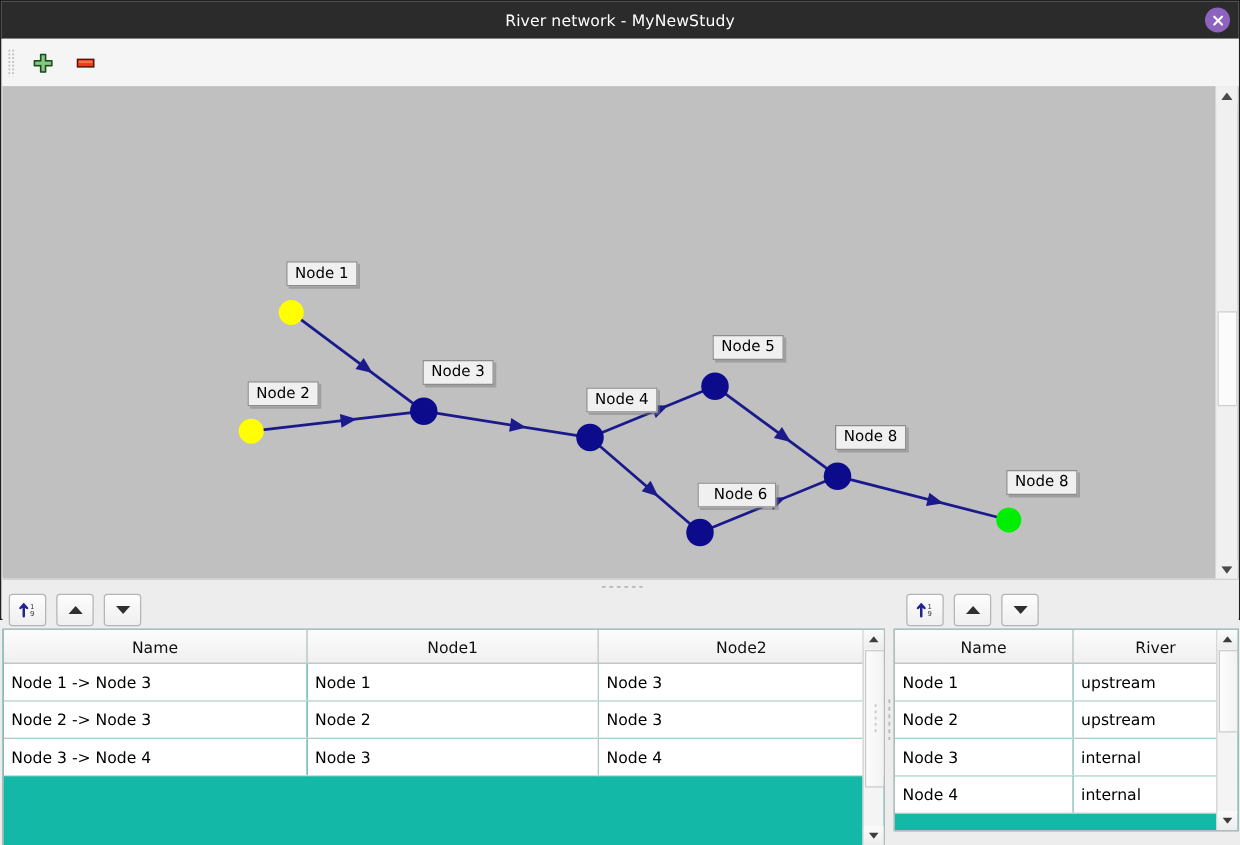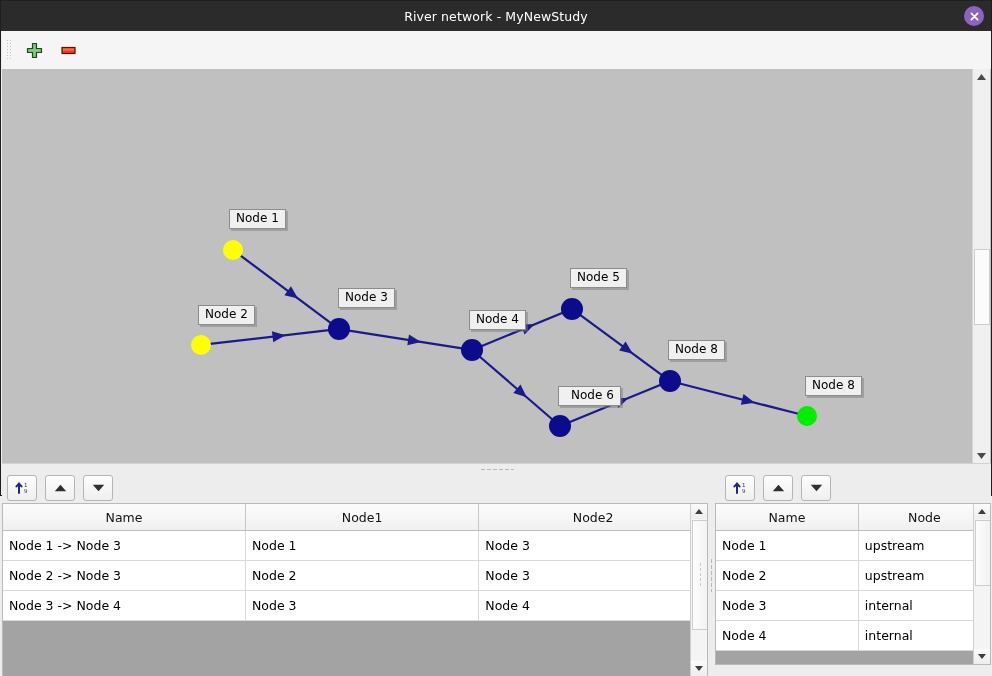--- a/index.html
+++ b/index.html
@@ -149,21 +149,21 @@
     width: 28px; height: 24px;
     background: linear-gradient(#fdfdfd, #efefef);
     border: 1px solid #b5b5b5;
     border-radius: 3px;
     display: flex; align-items: center; justify-content: center;
     cursor: pointer;
   }
 
   .grid-wrap {
     position: absolute; left: 0;
-    background: #a3a3a3;
+    background: #14b8a6;
     border: 1px solid #b9b9b9;
     overflow: hidden;
   }
   #left-grid  { top: 30px; width: 704px; height: 172px; }
   #right-grid { top: 30px; width: 274px; height: 160px; }
 
   table.grid {
     border-collapse: collapse;
     table-layout: fixed;
     width: 100%;
@@ -423,21 +423,21 @@
 
       <div id="right-grid" class="grid-wrap">
         <table class="grid" id="node-table">
           <colgroup>
               <col style="width:133px">
               <col style="width:123px">
             </colgroup>
           <thead>
               <tr>
                 <th>Name</th>
-                <th>Node</th>
+                <th>River</th>
               </tr>
             </thead>
           <tbody>
               <tr>
                 <td>Node 1</td>
                 <td>upstream</td>
               </tr>
               <tr>
                 <td>Node 2</td>
                 <td>upstream</td>

